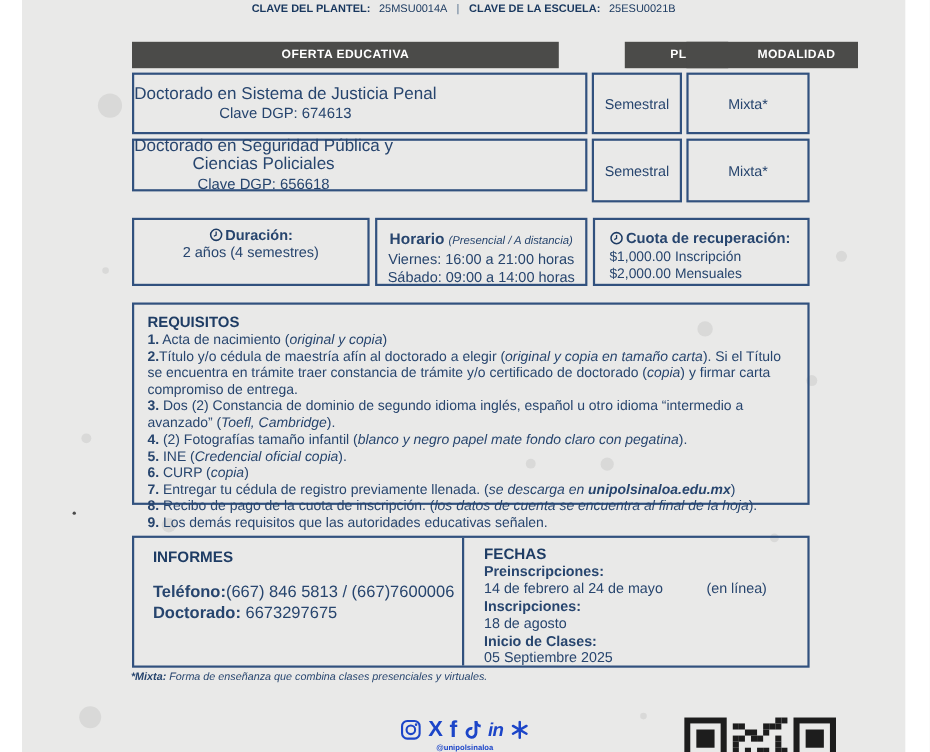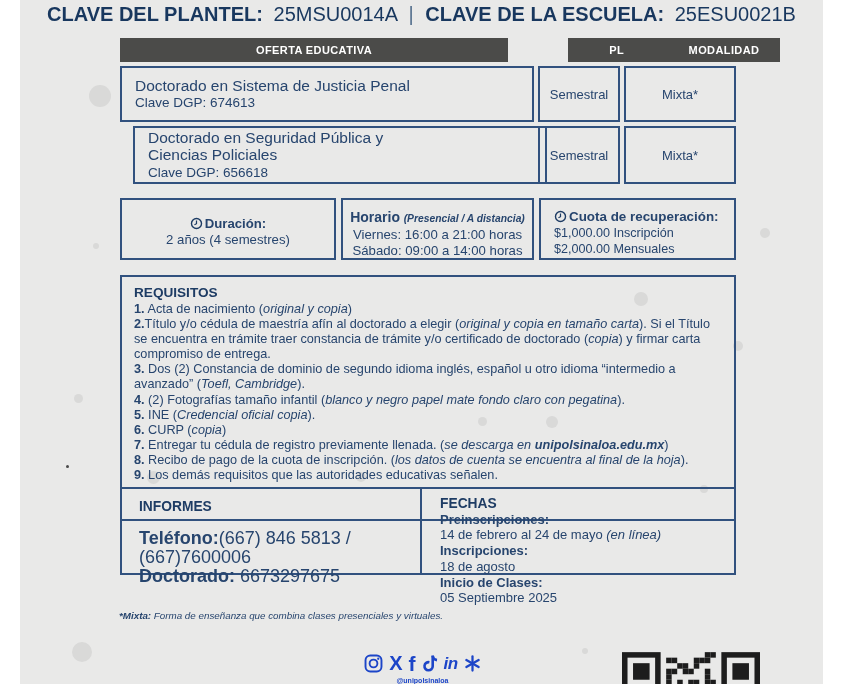--- a/index.html
+++ b/index.html
@@ -2,48 +2,48 @@
 <html><head>
 <meta charset="utf-8">
 <style>
   html,body{margin:0;padding:0;background:#fff;}
   .page{position:relative;width:845px;height:684px;background:#ffffff;overflow:hidden;
         font-family:"Liberation Sans",sans-serif;color:#1e3c64;}
   .panel{position:absolute;left:20px;top:0;width:803px;height:684px;background:#e9e9e8;}
   .dot{position:absolute;border-radius:50%;background:#d9d9d8;z-index:0;}
   .dot.dark{background:#4a4a4a;}
 
-  .title{position:absolute;left:20px;top:3px;width:803px;text-align:center;font-size:20px;
+  .title{position:absolute;left:20px;top:3px;width:803px;text-align:center;font-size:10px;
          color:#18375e;z-index:2;white-space:nowrap;}
   .title .b{font-weight:bold;}
   .title .sep{color:#55708e;padding:0 6px;}
 
   .th{position:absolute;top:38px;height:24px;background:#4b4b49;color:#ffffff;font-weight:bold;
       font-size:11px;letter-spacing:.4px;display:flex;align-items:center;justify-content:center;z-index:2;}
   .cell{position:absolute;border:2px solid #31517e;box-sizing:border-box;display:flex;
         align-items:center;justify-content:center;text-align:left;font-size:13px;z-index:2;color:#27456e;}
-  .prog{justify-content:flex-start;text-align:left;padding-left:13px;font-size:15.5px;line-height:17.5px;}
+  .prog{justify-content:flex-start;text-align:center;font-size:15.5px;line-height:17.5px;}
   .prog .clave{font-size:13.5px;}
 
   .ibox{position:absolute;top:198px;height:62px;border:2px solid #31517e;box-sizing:border-box;
         font-size:13.2px;line-height:16px;z-index:2;color:#27456e;}
   .ib-label{font-weight:bold;}
   .clock{vertical-align:-2px;margin-right:2px;}
-  .sub-italic{font-style:italic;font-size:10.3px;font-weight:bold;}
-
-  .req{position:absolute;left:120px;top:275px;width:616px;height:246px;border:2px solid #31517e;
+  .sub-italic{font-style:italic;font-size:10.3px;font-weight:normal;}
+
+  .req{position:absolute;left:120px;top:275px;width:616px;height:184px;border:2px solid #31517e;
        box-sizing:border-box;padding:7px 10px 0 12px;font-size:12.7px;line-height:15.1px;z-index:2;color:#27456e;}
   .req-title{font-weight:bold;font-size:13.6px;line-height:17px;margin-bottom:1px;color:#1e3c64;}
 
-  .inf{position:absolute;left:120px;top:487px;width:616px;height:88px;border:2px solid #31517e;
+  .inf{position:absolute;left:120px;top:487px;width:616px;height:120px;border:2px solid #31517e;
        box-sizing:border-box;display:flex;z-index:2;color:#27456e;}
   .inf-left{width:300px;border-right:2px solid #31517e;box-sizing:border-box;padding:10px 0 0 17px;}
   .inf-right{flex:1;padding:7px 0 0 18px;font-size:13px;line-height:15.7px;}
   .inf-title{font-weight:bold;font-size:13.8px;color:#1e3c64;}
-  .inf-lines{margin-top:15px;font-size:18px;line-height:19px;}
+  .inf-lines{margin-top:15px;font-size:15px;line-height:19px;}
 
   .footnote{position:absolute;left:119px;top:610px;font-size:9.8px;z-index:2;color:#27456e;}
 
   .social{position:absolute;left:0;top:651px;width:845px;display:flex;justify-content:center;
           align-items:center;gap:6px;color:#1c45c8;z-index:2;height:24px;}
   .sicon{display:inline-flex;align-items:center;justify-content:center;}
   .txticon{font-weight:bold;line-height:1;}
   .handle{position:absolute;left:0;top:677px;width:845px;text-align:center;font-size:7px;
           font-weight:bold;color:#1c45c8;z-index:2;}
   .qr{position:absolute;left:622px;top:652px;z-index:2;}
@@ -85,33 +85,33 @@
     <div>
       <div>
           <div>Doctorado en Sistema de Justicia Penal</div>
         </div>
       <div class="clave">Clave DGP: 674613</div>
     </div>
   </div>
   <div class="cell" style="left:538px;top:66px;width:82px;height:56px;">Semestral</div>
   <div class="cell" style="left:624px;top:66px;width:112px;height:56px;">Mixta*</div>
 
-  <div class="cell prog" style="left:133px;top:126px;width:414px;height:58px;">
+  <div class="cell prog" style="left:120px;top:126px;width:414px;height:48px;">
     <div>
       <div>
           <div>Doctorado en Seguridad Pública y</div>
           <div>Ciencias Policiales</div>
         </div>
       <div class="clave">Clave DGP: 656618</div>
     </div>
   </div>
   <div class="cell" style="left:538px;top:126px;width:82px;height:58px;">Semestral</div>
   <div class="cell" style="left:624px;top:126px;width:112px;height:58px;">Mixta*</div>
 
-  <div class="ibox" style="left:120px;width:216px;text-align:center;padding-top:16px;">
+  <div class="ibox" style="left:120px;width:216px;text-align:center;padding-top:6px;">
     <div>
       <svg class="clock" width="13" height="13" viewBox="0 0 14 14">
         <circle cx="7" cy="7" r="5.4" fill="none" stroke="#1e3c64" stroke-width="1.5"></circle>
         <path d="M7 3.8 V7.2 L4.8 8.4" fill="none" stroke="#1e3c64" stroke-width="1.3"></path>
       </svg><span class="ib-label">Duración:</span>
       <div>2 años (4 semestres)</div>
     </div>
   </div>
 
   <div class="ibox" style="left:341px;width:193px;text-align:center;padding-top:9px;">
@@ -155,21 +155,21 @@
     <div class="inf-left">
       <div class="inf-title">INFORMES</div>
       <div class="inf-lines">
         <div><span style="font-weight: bold;">Teléfono:</span><span>(667) 846 5813 / (667)7600006</span></div>
         <div><span style="font-weight: bold;">Doctorado: </span><span>6673297675</span></div>
       </div>
     </div>
     <div class="inf-right">
       <div class="inf-title">FECHAS</div>
       <div><span style="font-weight: bold;">Preinscripciones:</span></div>
-      <div><span>14 de febrero al 24 de mayo </span><span style="font-style: italic;">(en línea)</span></div>
+      <div><span>14 de febrero al 24 de mayo </span><span style=" margin-left: 36px;">(en línea)</span></div>
       <div><span style="font-weight: bold;">Inscripciones:</span></div>
       <div><span>18 de agosto</span></div>
       <div><span style="font-weight: bold;">Inicio de Clases:</span></div>
       <div><span>05 Septiembre 2025</span></div>
     </div>
   </div>
 
   <div class="footnote"><span style="font-weight: bold; font-style: italic;">*Mixta:</span><span style="font-style: italic;"> Forma de enseñanza que combina clases presenciales y virtuales.</span></div>
 
   <div class="social">

